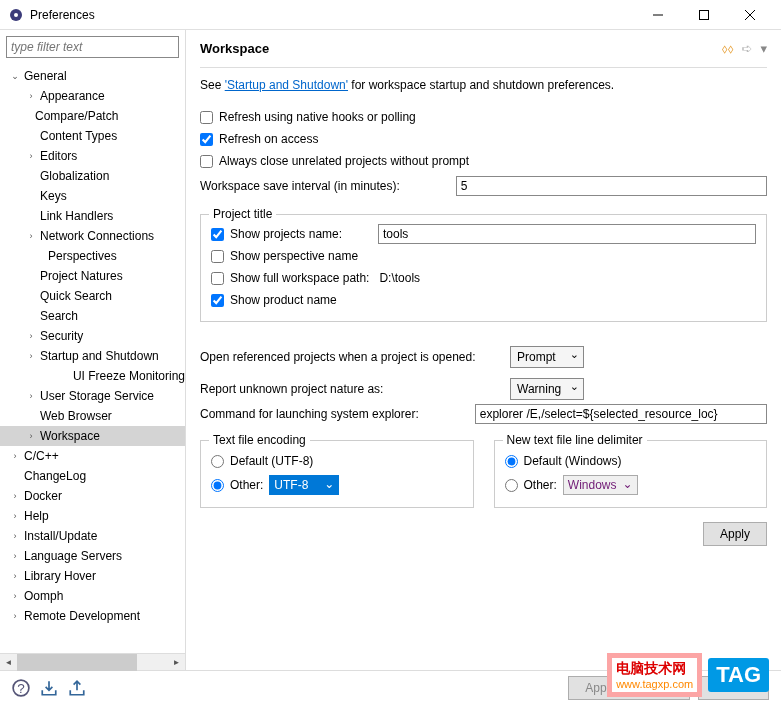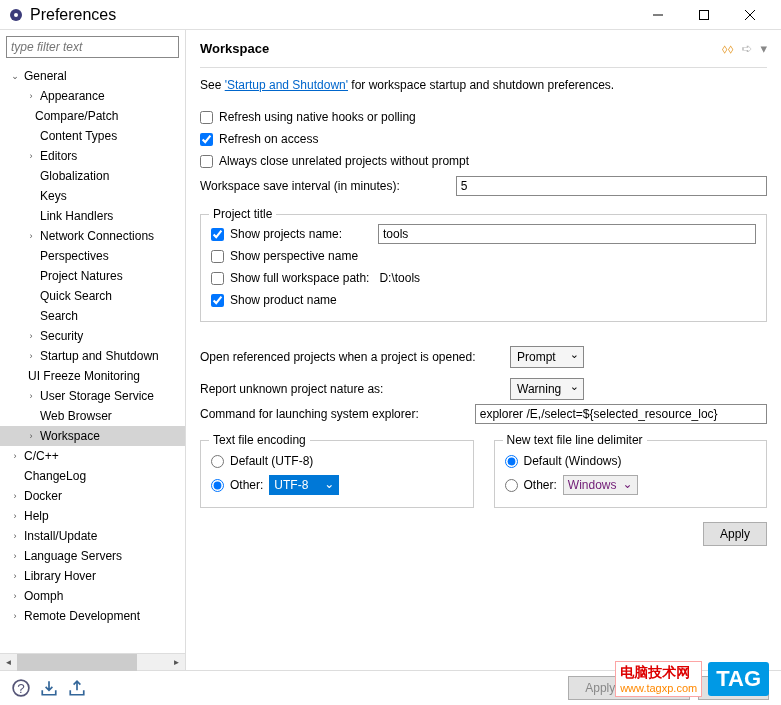--- a/index.html
+++ b/index.html
@@ -1,19 +1,19 @@
 <!DOCTYPE html>
 <html><head>
 <meta charset="utf-8">
 <style>
 * { box-sizing: border-box; margin: 0; padding: 0; font-family: "Segoe UI", Tahoma, sans-serif; font-size: 12px; }
 body { background: #fff; width: 781px; height: 705px; overflow: hidden; position: relative; }
 .titlebar { height: 30px; display: flex; align-items: center; padding: 0 8px; border-bottom: 1px solid #e0e0e0; }
 .titlebar-icon { width: 16px; height: 16px; margin-right: 6px; }
-.titlebar-title { flex: 1; font-size: 16px; }
+.titlebar-title { flex: 1; font-size: 12px; }
 .titlebar-btns { display: flex; gap: 0; }
 .titlebar-btn { width: 46px; height: 30px; display: flex; align-items: center; justify-content: center; cursor: pointer; }
 .main-area { display: flex; height: 640px; }
 .sidebar { width: 186px; border-right: 1px solid #ddd; display: flex; flex-direction: column; }
 .filter-box { margin: 6px; }
 .filter-input { width: 100%; height: 22px; border: 1px solid #888; padding: 0 4px; font-style: italic; color: #999; }
 .tree { flex: 1; overflow-y: auto; overflow-x: hidden; padding: 2px 0; }
 .tree-item { display: flex; align-items: center; height: 20px; cursor: pointer; white-space: nowrap; }
 .tree-item.selected { background: #d4d4d4; }
 .tree-arrow { width: 14px; text-align: center; font-size: 9px; color: #555; }
@@ -51,21 +51,21 @@
 .radio-sel.gray { background: #f0f0f0; color: #701a75; border-color: #aaa; }
 .btn-row { display: flex; justify-content: flex-end; gap: 8px; margin-top: 14px; }
 .btn { border: 1px solid #adadad; background: #e1e1e1; height: 24px; padding: 0 16px; cursor: pointer; }
 .footer { height: 35px; border-top: 1px solid #ddd; display: flex; align-items: center; padding: 0 12px; }
 .footer-icons { display: flex; gap: 10px; }
 .footer-icon { width: 18px; height: 18px; cursor: pointer; display: flex; align-items: center; justify-content: center; }
 .footer-spacer { flex: 1; }
 .footer-btns { display: flex; gap: 8px; }
 .footer-btn { border: 1px solid #adadad; background: #e1e1e1; height: 24px; padding: 0 16px; cursor: pointer; color: #888; }
 .watermark { position: absolute; right: 12px; bottom: 8px; display: flex; align-items: center; gap: 6px; pointer-events: none; }
-.wm-box { border: 1px solid #fca5a5; padding: 2px 4px; background: #fff; }
+.wm-box { border: 5px solid #fca5a5; padding: 2px 4px; background: #fff; }
 .wm-cn { color: #d00; font-weight: bold; font-size: 14px; }
 .wm-url { color: #f80; font-size: 11px; }
 .wm-tag { background: #0099e5; color: #fff; font-weight: bold; font-size: 22px; padding: 4px 8px; border-radius: 3px; }
 </style>
 </head>
 <body>
 
 <div class="titlebar">
   <span class="titlebar-icon">
     <svg viewBox="0 0 16 16">
@@ -130,21 +130,21 @@
           <span class="tree-label">Keys</span>
         </div>
         <div class="tree-item" style="padding-left: 24px;">
           <span class="tree-arrow"></span>
           <span class="tree-label">Link Handlers</span>
         </div>
         <div class="tree-item" style="padding-left: 24px;">
           <span class="tree-arrow">›</span>
           <span class="tree-label">Network Connections</span>
         </div>
-        <div class="tree-item" style="padding-left: 24px;">
+        <div class="tree-item" style="padding-left: 32px;">
           <span class="tree-arrow"></span>
           <span class="tree-label">Perspectives</span>
         </div>
         <div class="tree-item" style="padding-left: 24px;">
           <span class="tree-arrow"></span>
           <span class="tree-label">Project Natures</span>
         </div>
         <div class="tree-item" style="padding-left: 24px;">
           <span class="tree-arrow"></span>
           <span class="tree-label">Quick Search</span>
@@ -154,21 +154,21 @@
           <span class="tree-label">Search</span>
         </div>
         <div class="tree-item" style="padding-left: 24px;">
           <span class="tree-arrow">›</span>
           <span class="tree-label">Security</span>
         </div>
         <div class="tree-item" style="padding-left: 24px;">
           <span class="tree-arrow">›</span>
           <span class="tree-label">Startup and Shutdown</span>
         </div>
-        <div class="tree-item" style="padding-left: 12px;">
+        <div class="tree-item" style="padding-left: 12px; justify-content: flex-end;">
           <span class="tree-arrow"></span>
           <span class="tree-label">UI Freeze Monitoring</span>
         </div>
         <div class="tree-item" style="padding-left: 24px;">
           <span class="tree-arrow">›</span>
           <span class="tree-label">User Storage Service</span>
         </div>
         <div class="tree-item" style="padding-left: 24px;">
           <span class="tree-arrow"></span>
           <span class="tree-label">Web Browser</span>

